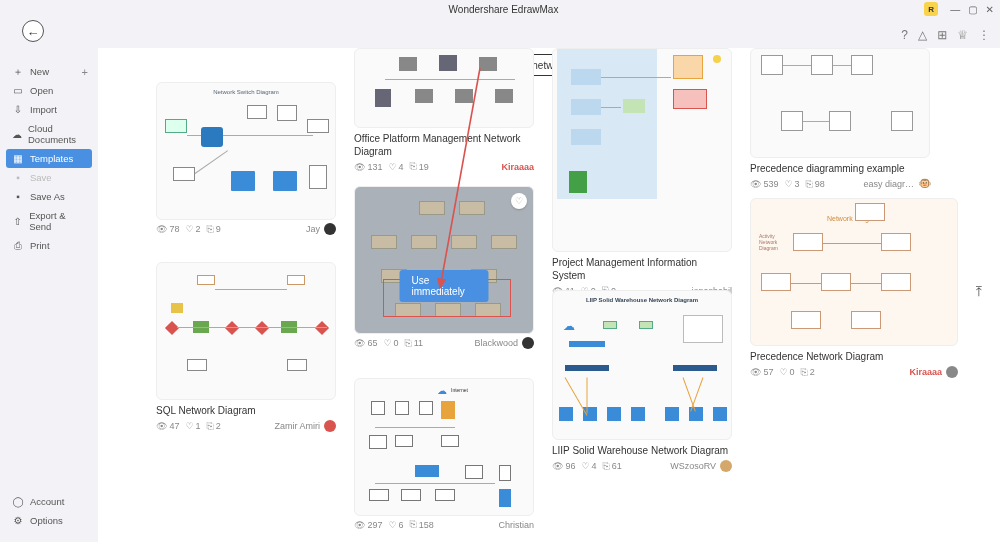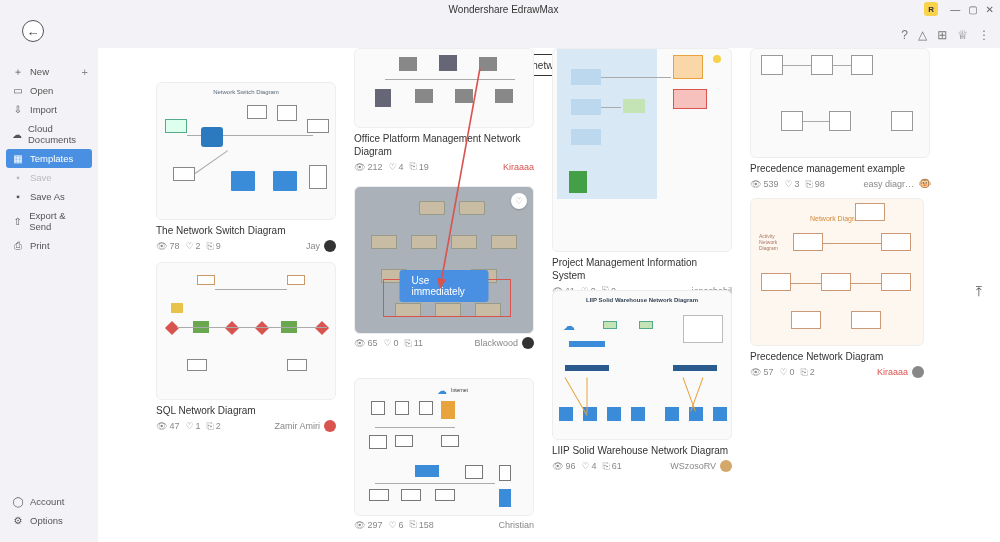--- a/index.html
+++ b/index.html
@@ -32,21 +32,21 @@
   .filter { font-size: 11px; color: #333; display: flex; align-items: center; gap: 3px; }
   
   .gallery { position: absolute; top: 30px; left: 58px; right: 50px; bottom: 0; }
   
   .card { position: absolute; display: flex; flex-direction: column; }
   .thumb { background: #fafafa; border: 1px solid #eee; border-radius: 6px; position: relative; overflow: hidden; }
   .card-title { font-size: 10px; color: #333; margin-top: 4px; line-height: 1.3; }
   .card-meta { display: flex; align-items: center; gap: 6px; font-size: 9px; color: #888; margin-top: 3px; }
   .card-meta .right { margin-left: auto; display: flex; align-items: center; gap: 4px; }
   .author { color: #888; font-size: 9px; }
-  .author.red { color: #d9534f; }
+  .author.red { color: #d9534f; font-weight: bold; }
   .avatar { width: 12px; height: 12px; border-radius: 50%; background: #333; }
   .avatar.red { background: #d9534f; }
   .avatar.tan { background: #d4a76a; }
   .avatar.gray { background: #888; }
   .avatar.emoji { background: none; font-size: 11px; line-height: 1; }
   .metric { display: inline-flex; align-items: center; gap: 2px; }
   
   .overlay-btn { position: absolute; left: 50%; top: 68%; transform: translate(-50%, -50%); background: #4a90e2; color: #fff; font-size: 10px; padding: 5px 12px; border-radius: 3px; z-index: 3; }
   .red-frame { position: absolute; border: 1.5px solid #d9534f; z-index: 2; }
   .fav-btn { position: absolute; top: 6px; right: 6px; width: 16px; height: 16px; border-radius: 50%; background: #fff; box-shadow: 0 1px 2px rgba(0,0,0,.2); display: flex; align-items: center; justify-content: center; font-size: 9px; color: #aaa; }
@@ -160,21 +160,20 @@
         <div class="skbox" style="top:22px;left:120px;width:20px;height:16px;"></div>
         <div class="skbox" style="top:36px;left:150px;width:22px;height:14px;"></div>
         <div class="sk" style="top:88px;left:74px;width:24px;height:20px;background:#3a8bd8;"></div>
         <div class="sk" style="top:88px;left:116px;width:24px;height:20px;background:#3a8bd8;"></div>
         <div class="skbox" style="top:84px;left:16px;width:22px;height:14px;"></div>
         <div class="skbox" style="top:82px;left:152px;width:18px;height:24px;"></div>
         <div class="skline" style="top:52px;left:30px;width:14px;"></div>
         <div class="skline" style="top:52px;left:66px;width:90px;"></div>
         <div class="skline" style="top:90px;left:38px;width:40px;height:1px;transform:rotate(-35deg);transform-origin:left;"></div>
       </div>
-      <div class="card-title">The Network Switch Diagram</div>
       <div class="card-meta">
         <span class="metric">👁 <span>78</span></span>
         <span class="metric">♡ <span>2</span></span>
         <span class="metric">⎘ <span>9</span></span>
         <span class="right">
             <span class="author">Jay</span>
             <span class="avatar"></span>
           </span>
       </div>
     </div>
@@ -213,21 +212,21 @@
         <div class="skbox" style="top:6px;left:84px;width:18px;height:16px;background:#667;border:none;"></div>
         <div class="skbox" style="top:8px;left:124px;width:18px;height:14px;background:#888;border:none;"></div>
         <div class="skbox" style="top:40px;left:20px;width:16px;height:18px;background:#667;border:none;"></div>
         <div class="skbox" style="top:40px;left:60px;width:18px;height:14px;background:#888;border:none;"></div>
         <div class="skbox" style="top:40px;left:100px;width:18px;height:14px;background:#888;border:none;"></div>
         <div class="skbox" style="top:40px;left:140px;width:18px;height:14px;background:#888;border:none;"></div>
         <div class="skline" style="top:30px;left:30px;width:130px;"></div>
       </div>
       <div class="card-title">Office Platform Management Network Diagram</div>
       <div class="card-meta">
-        <span class="metric">👁 <span>212</span></span>
+        <span class="metric">👁 <span>131</span></span>
         <span class="metric">♡ <span>4</span></span>
         <span class="metric">⎘ <span>19</span></span>
         <span class="right">
             <span class="author red">Kiraaaa</span>
           </span>
       </div>
     </div>
 
     <div class="card" style="top:108px; left:198px; width:180px;">
       <div class="thumb" style="height:148px;background:#aab1b8;">
@@ -352,33 +351,33 @@
         <div class="skbox" style="top:6px;left:10px;width:22px;height:20px;border-color:#999;"></div>
         <div class="skbox" style="top:6px;left:60px;width:22px;height:20px;border-color:#999;"></div>
         <div class="skbox" style="top:6px;left:100px;width:22px;height:20px;border-color:#999;"></div>
         <div class="skbox" style="top:62px;left:30px;width:22px;height:20px;border-color:#999;"></div>
         <div class="skbox" style="top:62px;left:78px;width:22px;height:20px;border-color:#999;"></div>
         <div class="skbox" style="top:62px;left:140px;width:22px;height:20px;border-color:#999;"></div>
         <div class="skline" style="top:16px;left:32px;width:28px;"></div>
         <div class="skline" style="top:16px;left:82px;width:18px;"></div>
         <div class="skline" style="top:72px;left:52px;width:26px;"></div>
       </div>
-      <div class="card-title">Precedence management example</div>
+      <div class="card-title">Precedence diagramming example</div>
       <div class="card-meta">
         <span class="metric">👁 <span>539</span></span>
         <span class="metric">♡ <span>3</span></span>
         <span class="metric">⎘ <span>98</span></span>
         <span class="right">
             <span class="author">easy diagr…</span>
             <span class="avatar emoji">🐵</span>
           </span>
       </div>
     </div>
 
-    <div class="card" style="top:120px; left:594px; width:174px;">
+    <div class="card" style="top:120px; left:594px; width:208px;">
       <div class="thumb" style="height:148px;background:#fdf7ef;">
         <div style="position:absolute;top:16px;left:0;right:0;text-align:center;font-size:7px;color:#d48a3a;">Network Diagram</div>
         <div style="position:absolute;top:34px;left:8px;font-size:5px;color:#a76;line-height:1.2;">Activity<br>Network<br>Diagram</div>
         <div class="skbox" style="top:4px;left:104px;width:30px;height:18px;border-color:#c97;"></div>
         <div class="skbox" style="top:34px;left:42px;width:30px;height:18px;border-color:#c97;"></div>
         <div class="skbox" style="top:34px;left:130px;width:30px;height:18px;border-color:#c97;"></div>
         <div class="skbox" style="top:74px;left:10px;width:30px;height:18px;border-color:#c97;"></div>
         <div class="skbox" style="top:74px;left:70px;width:30px;height:18px;border-color:#c97;"></div>
         <div class="skbox" style="top:74px;left:130px;width:30px;height:18px;border-color:#c97;"></div>
         <div class="skbox" style="top:112px;left:40px;width:30px;height:18px;border-color:#c97;"></div>

